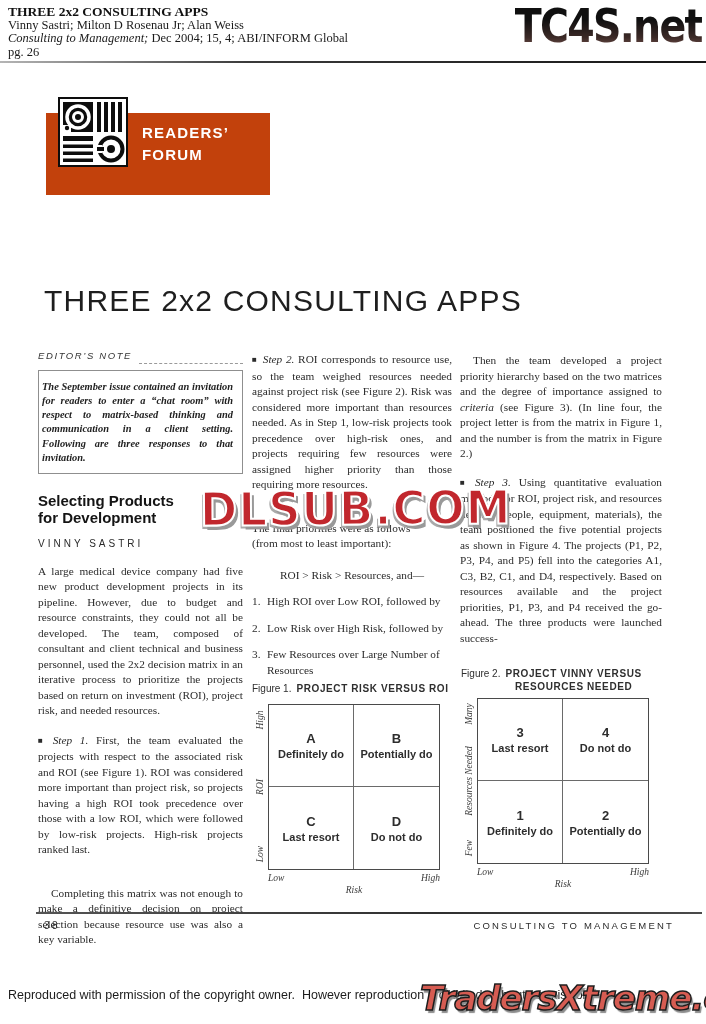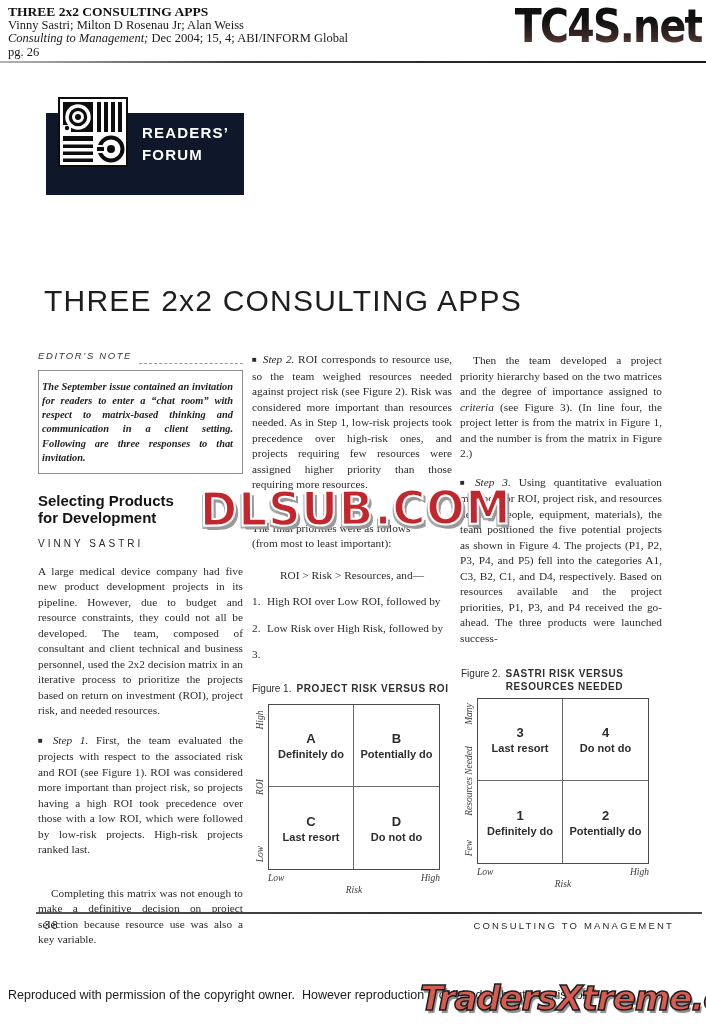--- a/index.html
+++ b/index.html
@@ -42,21 +42,21 @@
     text-shadow:2px 3px 1px #8c8c8c;
   }
 
   
   #top-rule { position:absolute; left:0; top:61px; width:706px; height:2px;
     background:linear-gradient(90deg,#b5b5b5,#3a3a3a 35%,#161616); }
   #footer-rule { position:absolute; left:36px; top:912px; width:666px; height:2px;
     background:linear-gradient(90deg,#555,#2f2f2f 60%,#4a4a4a); }
 
   
-  #banner { position:absolute; left:46px; top:113px; width:198px; height:82px; background:#0f172a; }
+  #banner { position:absolute; left:46px; top:113px; width:224px; height:82px; background:#c2410c; }
   #banner-text { position:absolute; left:96px; top:9px; color:#ffffff;
     font-family:"Liberation Sans",sans-serif; font-weight:bold; font-size:15px;
     letter-spacing:1.2px; line-height:22px; }
   #forum-logo { position:absolute; left:58px; top:97px; z-index:2; }
 
   
   #article-title { position:absolute; left:44px; top:284px;
     font-family:"Liberation Sans",sans-serif; font-weight:300; font-size:30px;
     letter-spacing:1.2px; color:#1e1e1e; }
 
@@ -195,21 +195,21 @@
     <div class="para indent">Completing this matrix was not enough to make a definitive decision on project selection because resource use was also a key variable.</div>
   </div>
 
   <div class="col" id="col2">
     <div><span class="bullet">■</span><span class="step-label">Step 2.</span><span> ROI corresponds to resource use, so the team weighed resources needed against project risk (see Figure 2). Risk was considered more important than resources needed. As in Step 1, low-risk projects took precedence over high-risk ones, and projects requiring few resources were assigned higher priority than those requiring more resources.</span></div>
     <div class="para" style="text-align:left;">The final priorities were as follows</div>
     <div style="text-align:left;">(from most to least important):</div>
     <div class="rel-line">ROI &gt; Risk &gt; Resources, and—</div>
     <div class="num-item"><span class="num">1.</span><span>High ROI over Low ROI, followed by</span></div>
     <div class="num-item"><span class="num">2.</span><span>Low Risk over High Risk, followed by</span></div>
-    <div class="num-item"><span class="num">3.</span></div>
+    <div class="num-item"><span class="num">3.</span><span>Few Resources over Large Number of Resources</span></div>
   </div>
 
   <div class="col" id="col3">
     <div class="indent"><span>Then the team developed a project priority hierarchy based on the two matrices and the degree of importance assigned to </span><span class="step-label">criteria</span><span> (see Figure 3). (In line four, the project letter is from the matrix in Figure 1, and the number is from the matrix in Figure 2.)</span></div>
     <div class="para" style="margin-top:13px;"><span class="bullet">■</span><span class="step-label">Step 3.</span><span> Using quantitative evaluation methods for ROI, project risk, and resources needed (people, equipment, materials), the team positioned the five potential projects as shown in Figure 4. The projects (P1, P2, P3, P4, and P5) fell into the categories A1, C3, B2, C1, and D4, respectively. Based on resources available and the project priorities, P1, P3, and P4 received the go-ahead. The three products were launched success-</span></div>
   </div>
 
   <div class="figure" id="figure1">
     <div class="fig-caption">
       <span class="pref">Figure 1.</span>
@@ -242,21 +242,21 @@
       <span>Low</span>
       <span>High</span>
     </div>
     <div class="x-title">Risk</div>
   </div>
 
   <div class="figure" id="figure2">
     <div class="fig-caption">
       <span class="pref">Figure 2.</span>
       <span class="cap-bold">
-        <div>SASTRI RISK VERSUS</div>
+        <div>PROJECT VINNY VERSUS</div>
         <div style="text-align:center;">RESOURCES NEEDED</div>
       </span>
     </div>
     <div class="mwrap">
       <span class="ylab hi">Many</span>
       <span class="ylab mid">Resources Needed</span>
       <span class="ylab lo">Few</span>
       <div class="matrix">
         <div class="cell tl">
           <div class="qkey">3</div>

